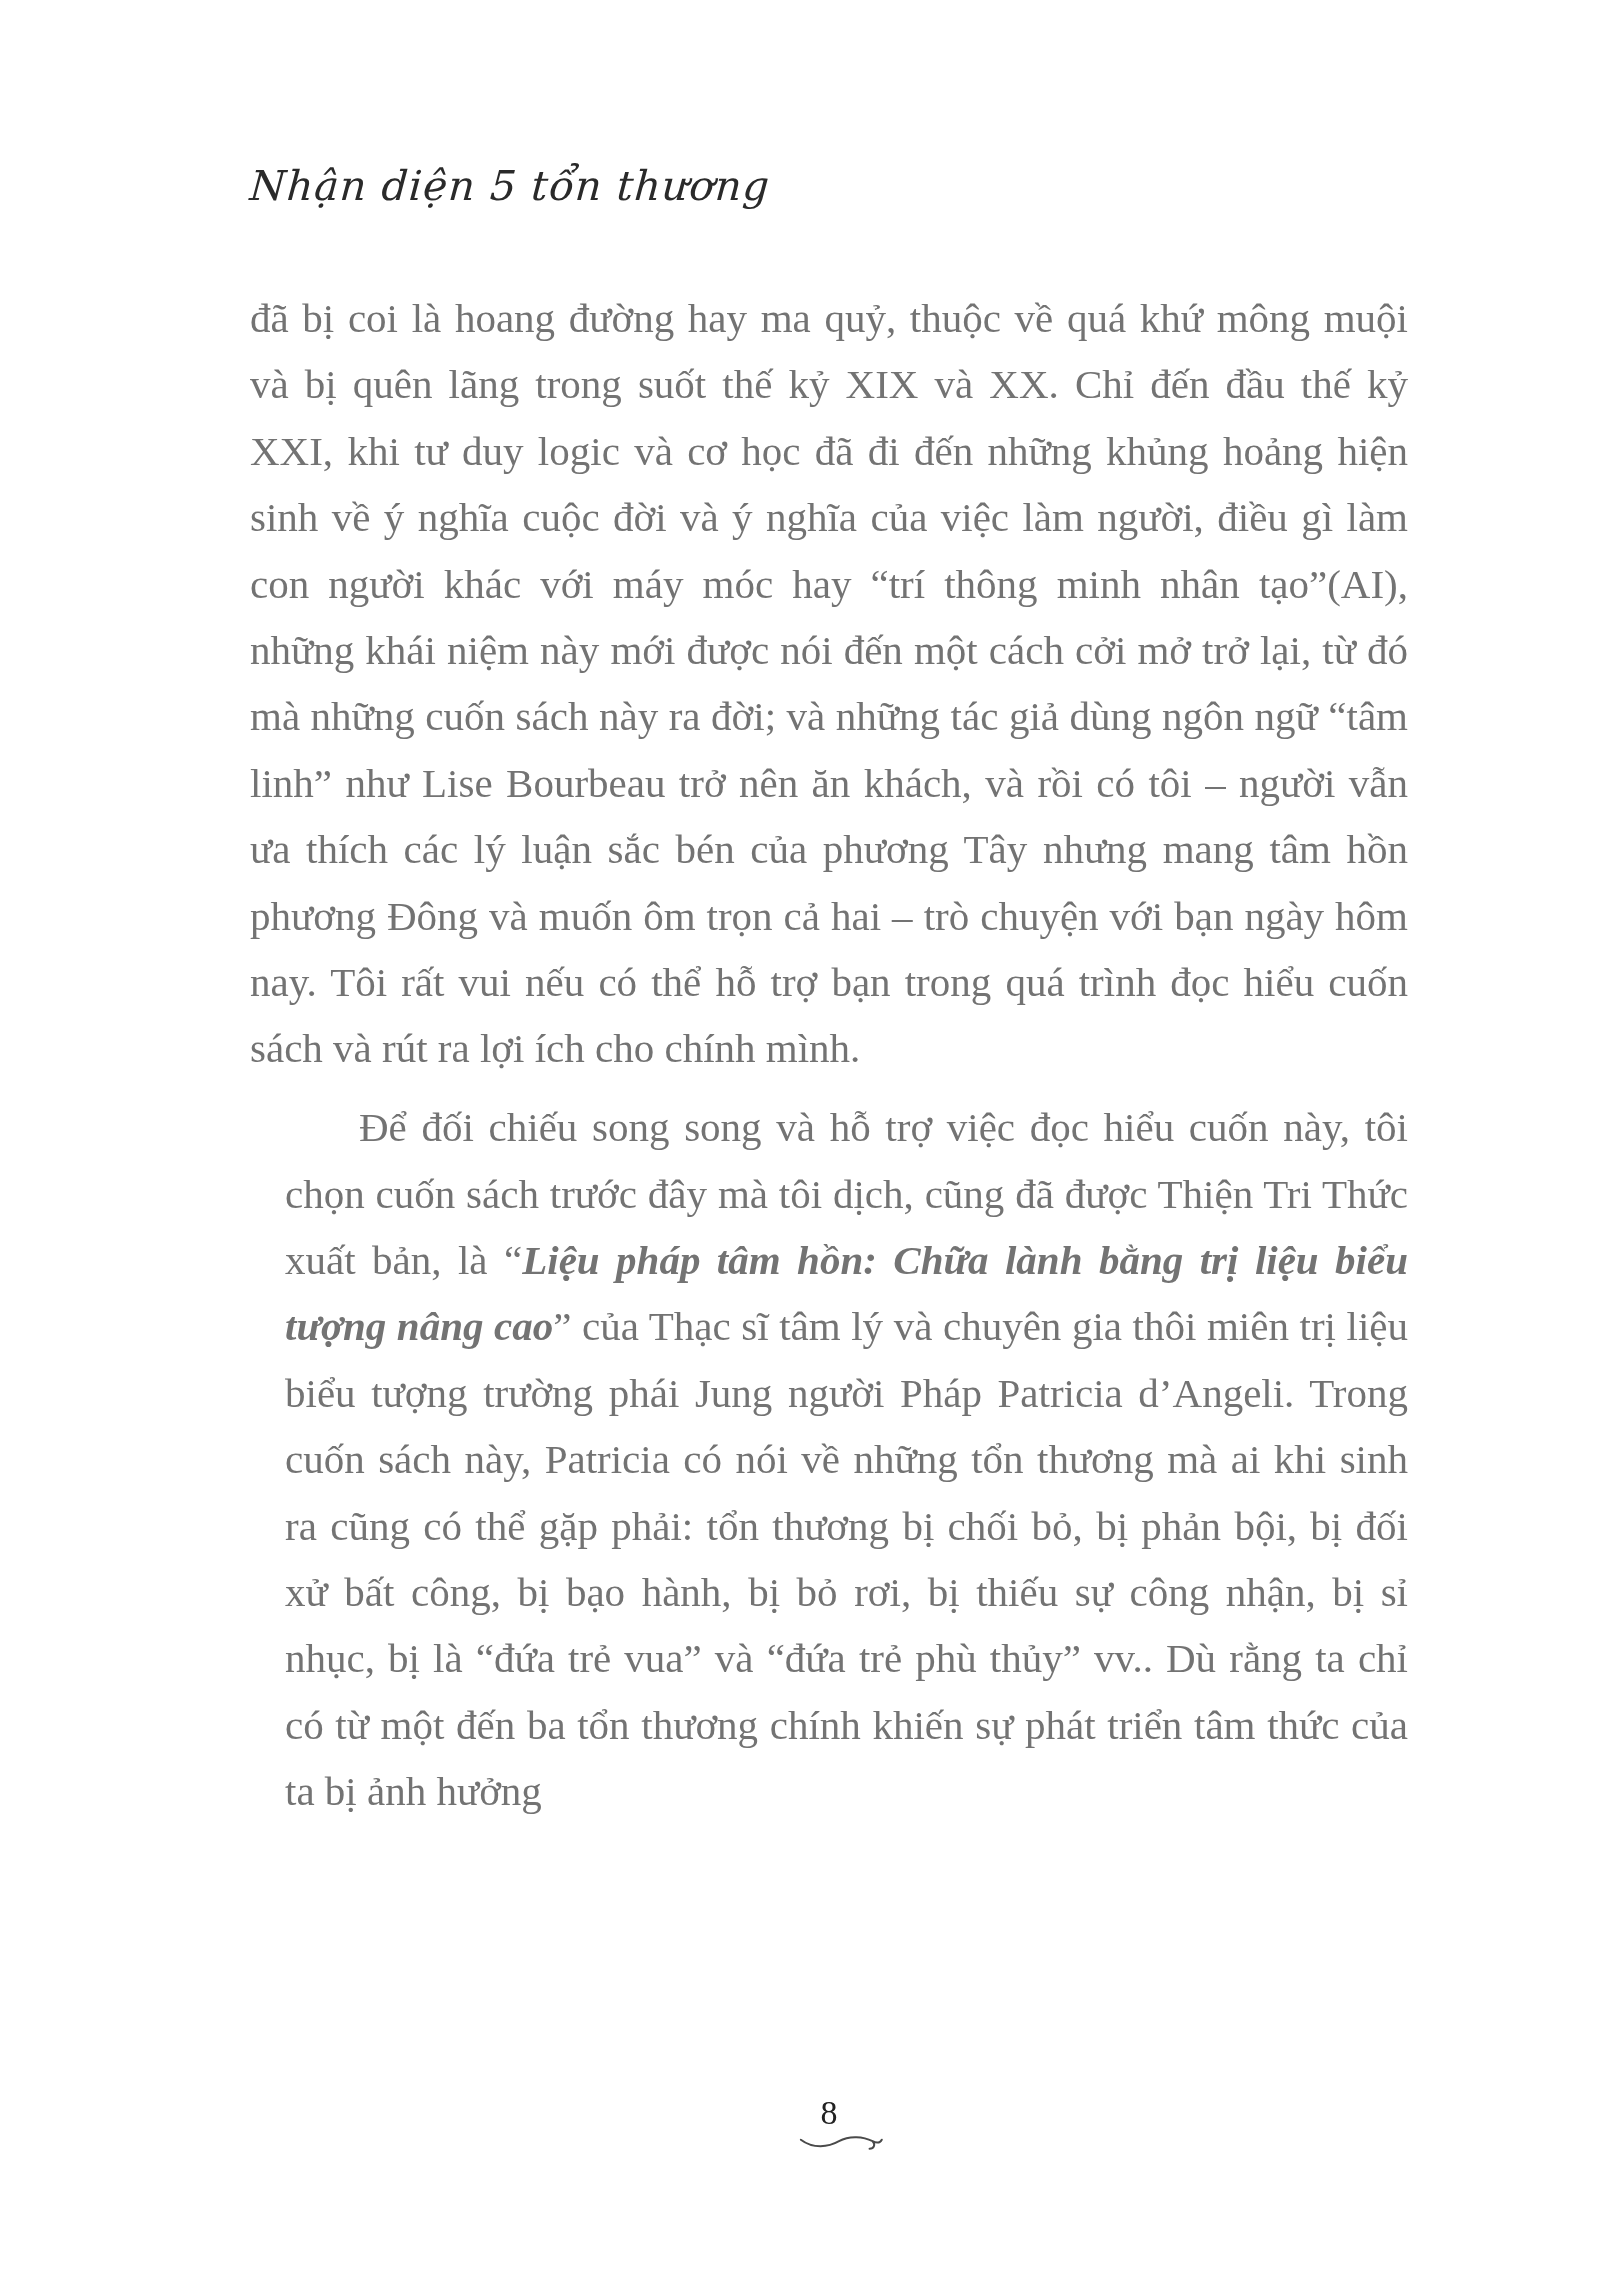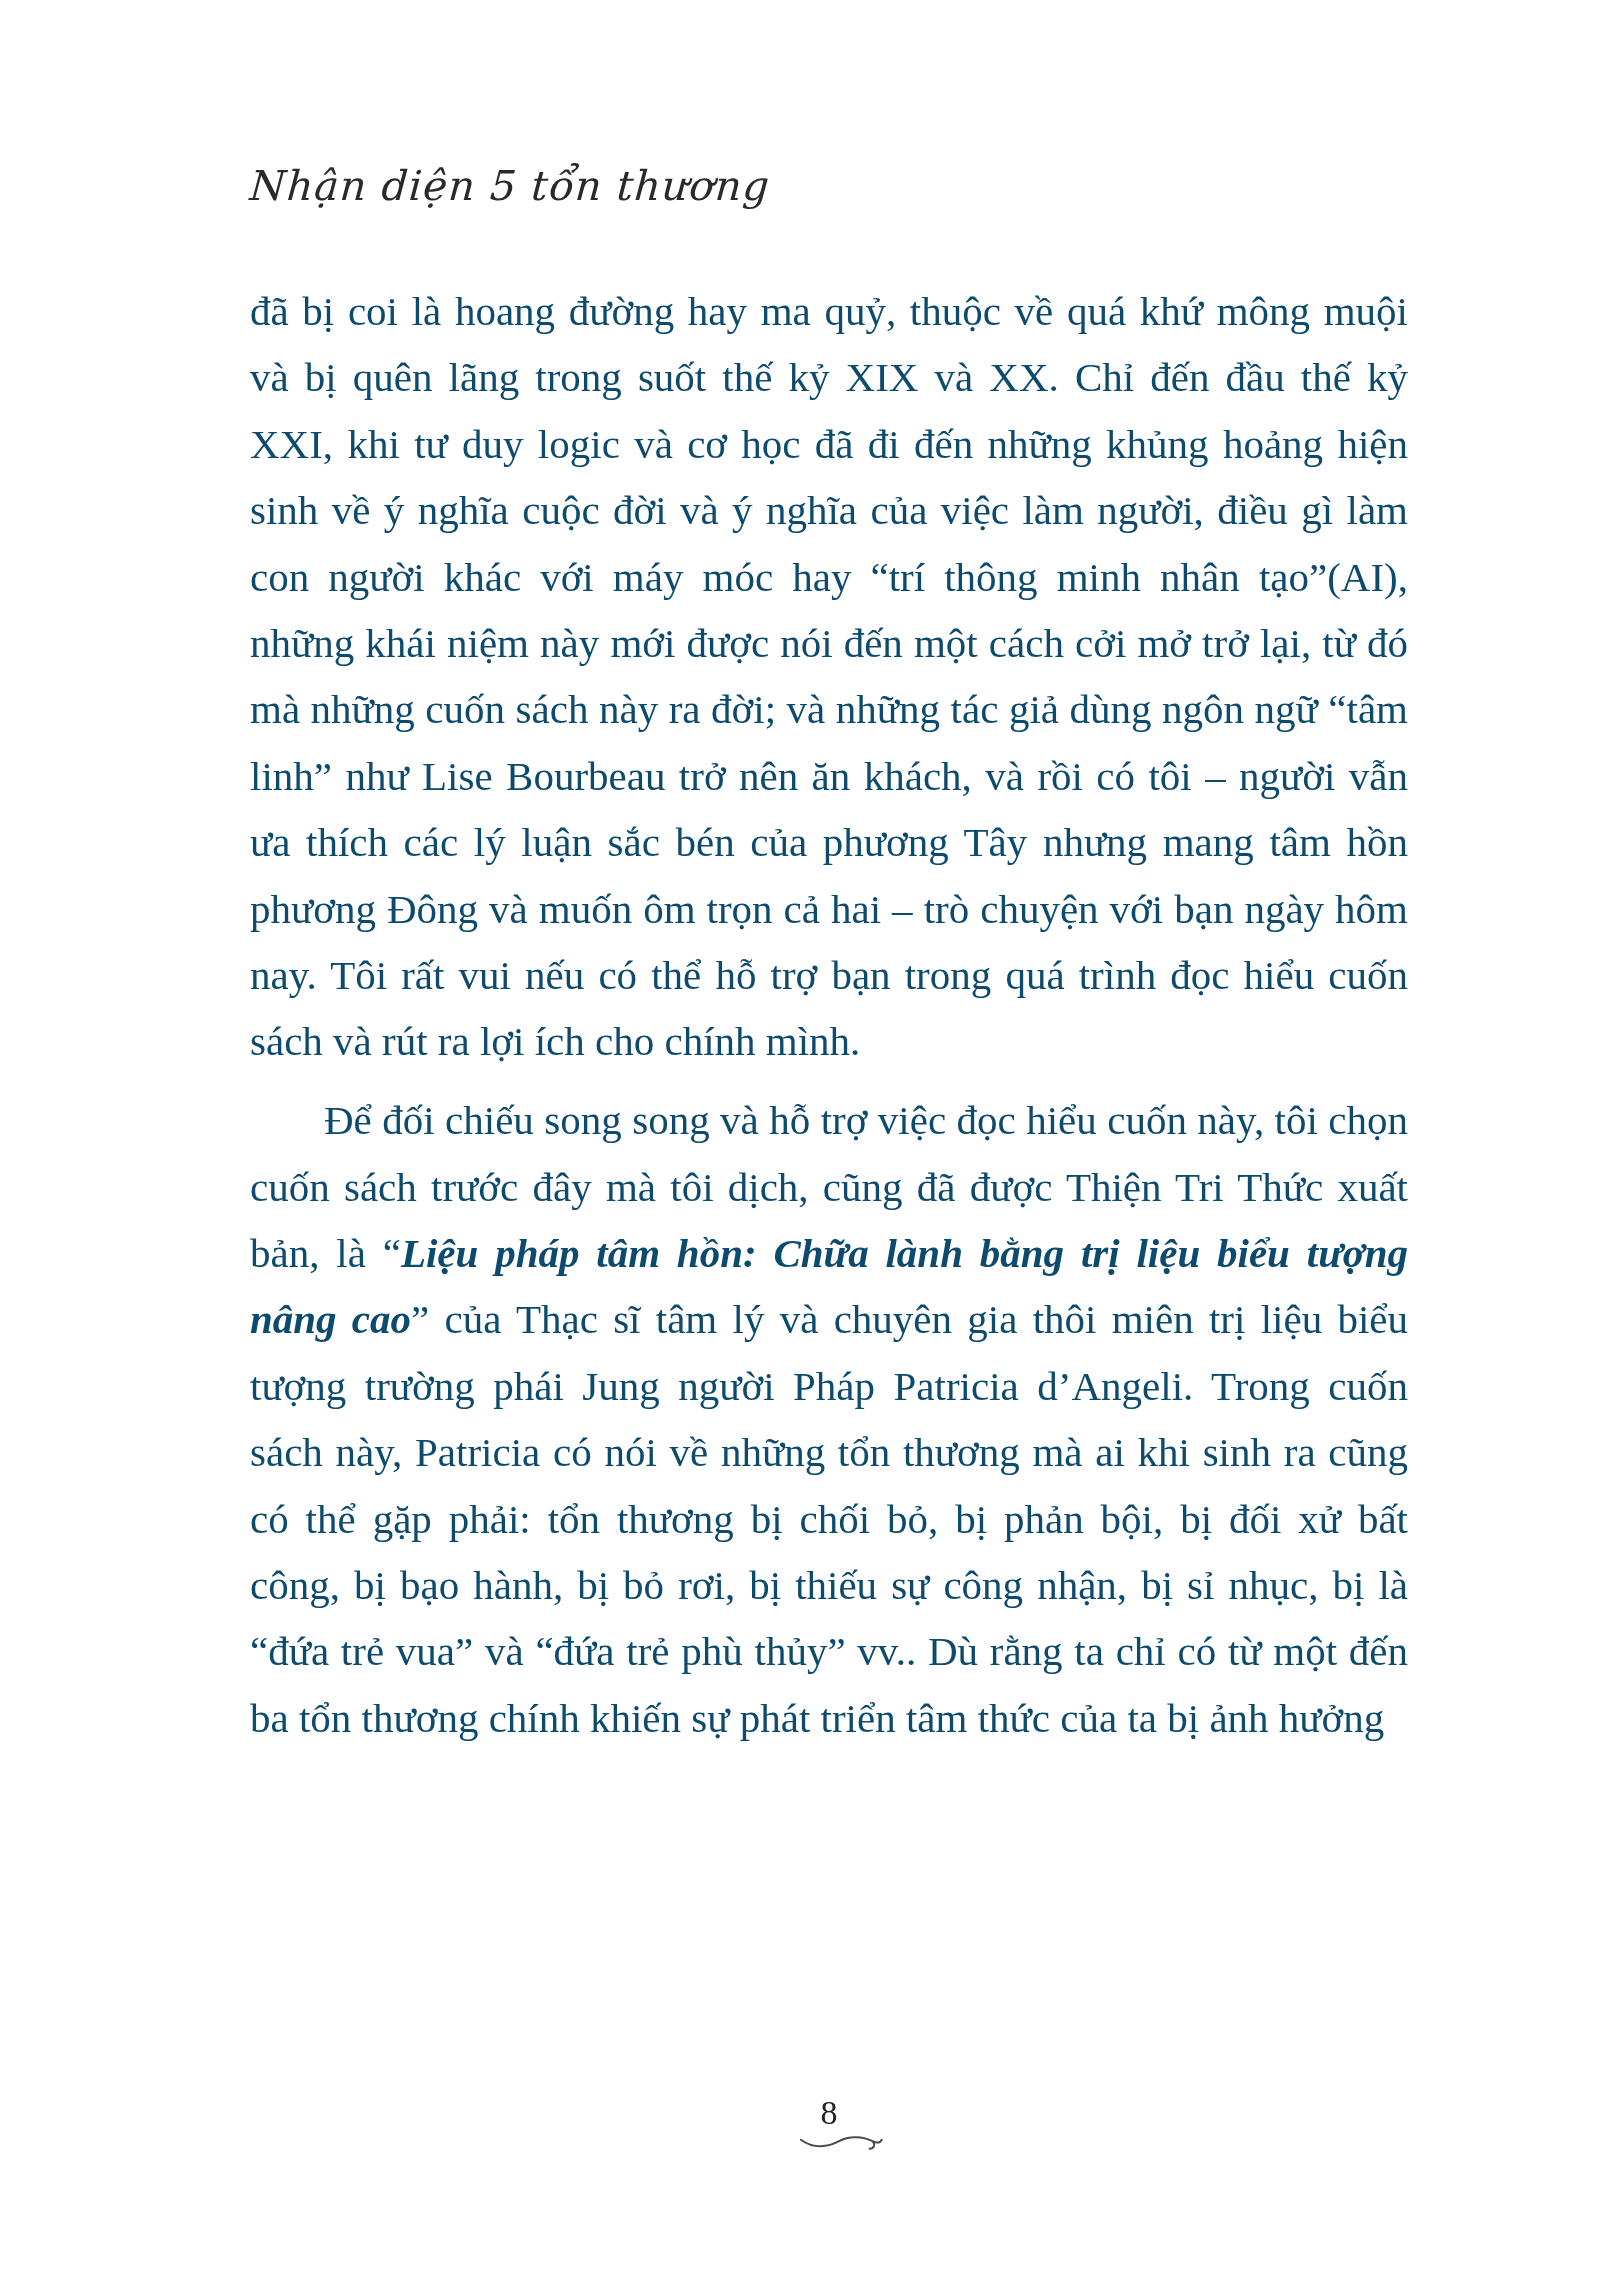--- a/index.html
+++ b/index.html
@@ -25,30 +25,30 @@
     font-style: italic;
     font-weight: 500;
     font-size: 41px;
     letter-spacing: 1.1px;
     color: #2a2a2a;
     transform: skewX(-4deg);
     white-space: nowrap;
   }
   .page-body {
     position: absolute;
-    top: 278px;
+    top: 285px;
     left: 250px;
     width: 1158px;
     font-size: 41px;
     line-height: 1.62;
     text-align: justify;
-    color: #0c4a6e;
+    color: #737373;
   }
   .paragraph { text-align: justify; }
-  .paragraph + .paragraph { margin-top: 12.3px; }
+  .paragraph + .paragraph { margin-top: 12.3px; margin-left: 35px; }
   .paragraph.indent { text-indent: 74px; }
   .book-title {
     font-weight: bold;
     font-style: italic;
   }
   .page-footer {
     position: absolute;
     top: 2096px;
     left: 250px;
     width: 1158px;

